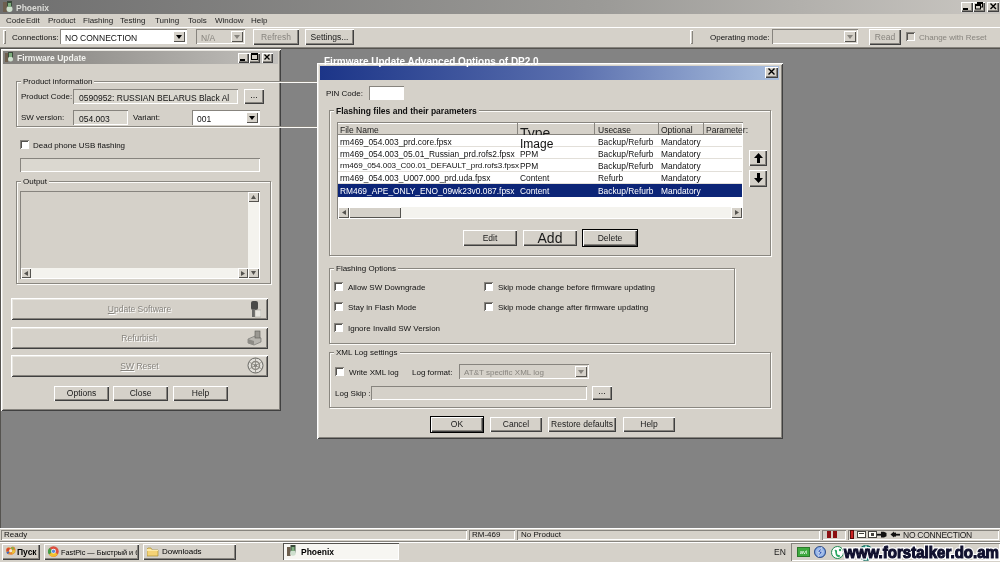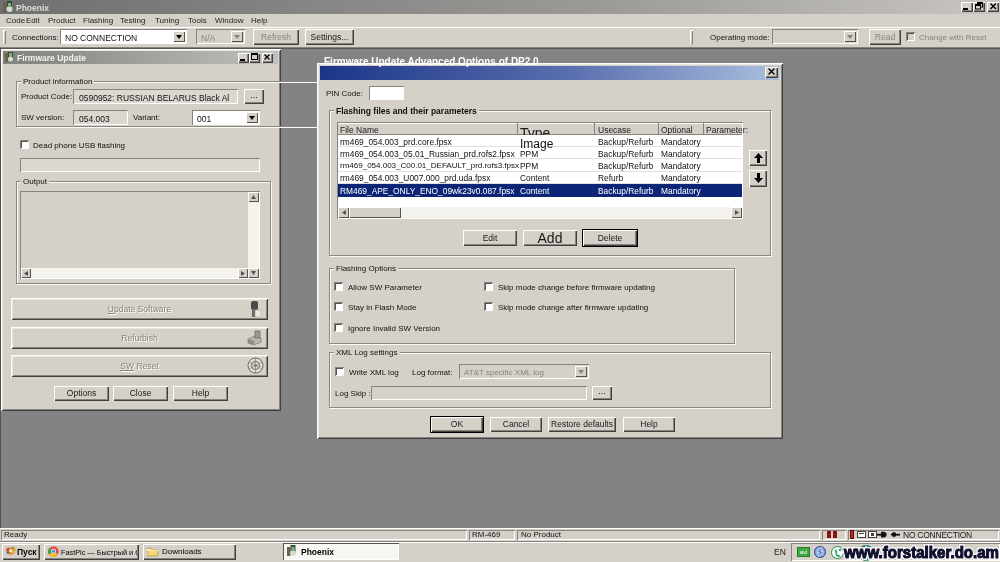--- a/index.html
+++ b/index.html
@@ -258,21 +258,21 @@
 
 <div class="abs btn" style="left:463px;top:230px;width:54px;height:16px;line-height:16px;font-size:8.5px;color:#1a1a1a;">Edit</div>
 <div class="abs btn" style="left:523px;top:230px;width:54px;height:16px;line-height:16px;font-size:14px;color:#1a1a1a;">Add</div>
 <div class="abs" style="left:582px;top:229px;width:56px;height:18px;background:#000;"></div>
 <div class="abs btn" style="left:583px;top:230px;width:54px;height:16px;line-height:16px;font-size:8.5px;color:#1a1a1a;">Delete</div>
 
 <div class="abs group" style="left:329px;top:268px;width:406px;height:76px;">
     <div class="glabel">Flashing Options</div>
   </div>
 <div class="cb" style="left:334px;top:282px;"></div>
-<div class="lbl" style="left:348px;top:283px;">Allow SW Parameter</div>
+<div class="lbl" style="left:348px;top:283px;">Allow SW Downgrade</div>
 <div class="cb" style="left:334px;top:302px;"></div>
 <div class="lbl" style="left:348px;top:303px;">Stay in Flash Mode</div>
 <div class="cb" style="left:334px;top:323px;"></div>
 <div class="lbl" style="left:348px;top:324px;">Ignore Invalid SW Version</div>
 <div class="cb" style="left:484px;top:282px;"></div>
 <div class="lbl" style="left:498px;top:283px;">Skip mode change before firmware updating</div>
 <div class="cb" style="left:484px;top:302px;"></div>
 <div class="lbl" style="left:498px;top:303px;">Skip mode change after firmware updating</div>
 
 <div class="abs group" style="left:329px;top:352px;width:442px;height:56px;">

